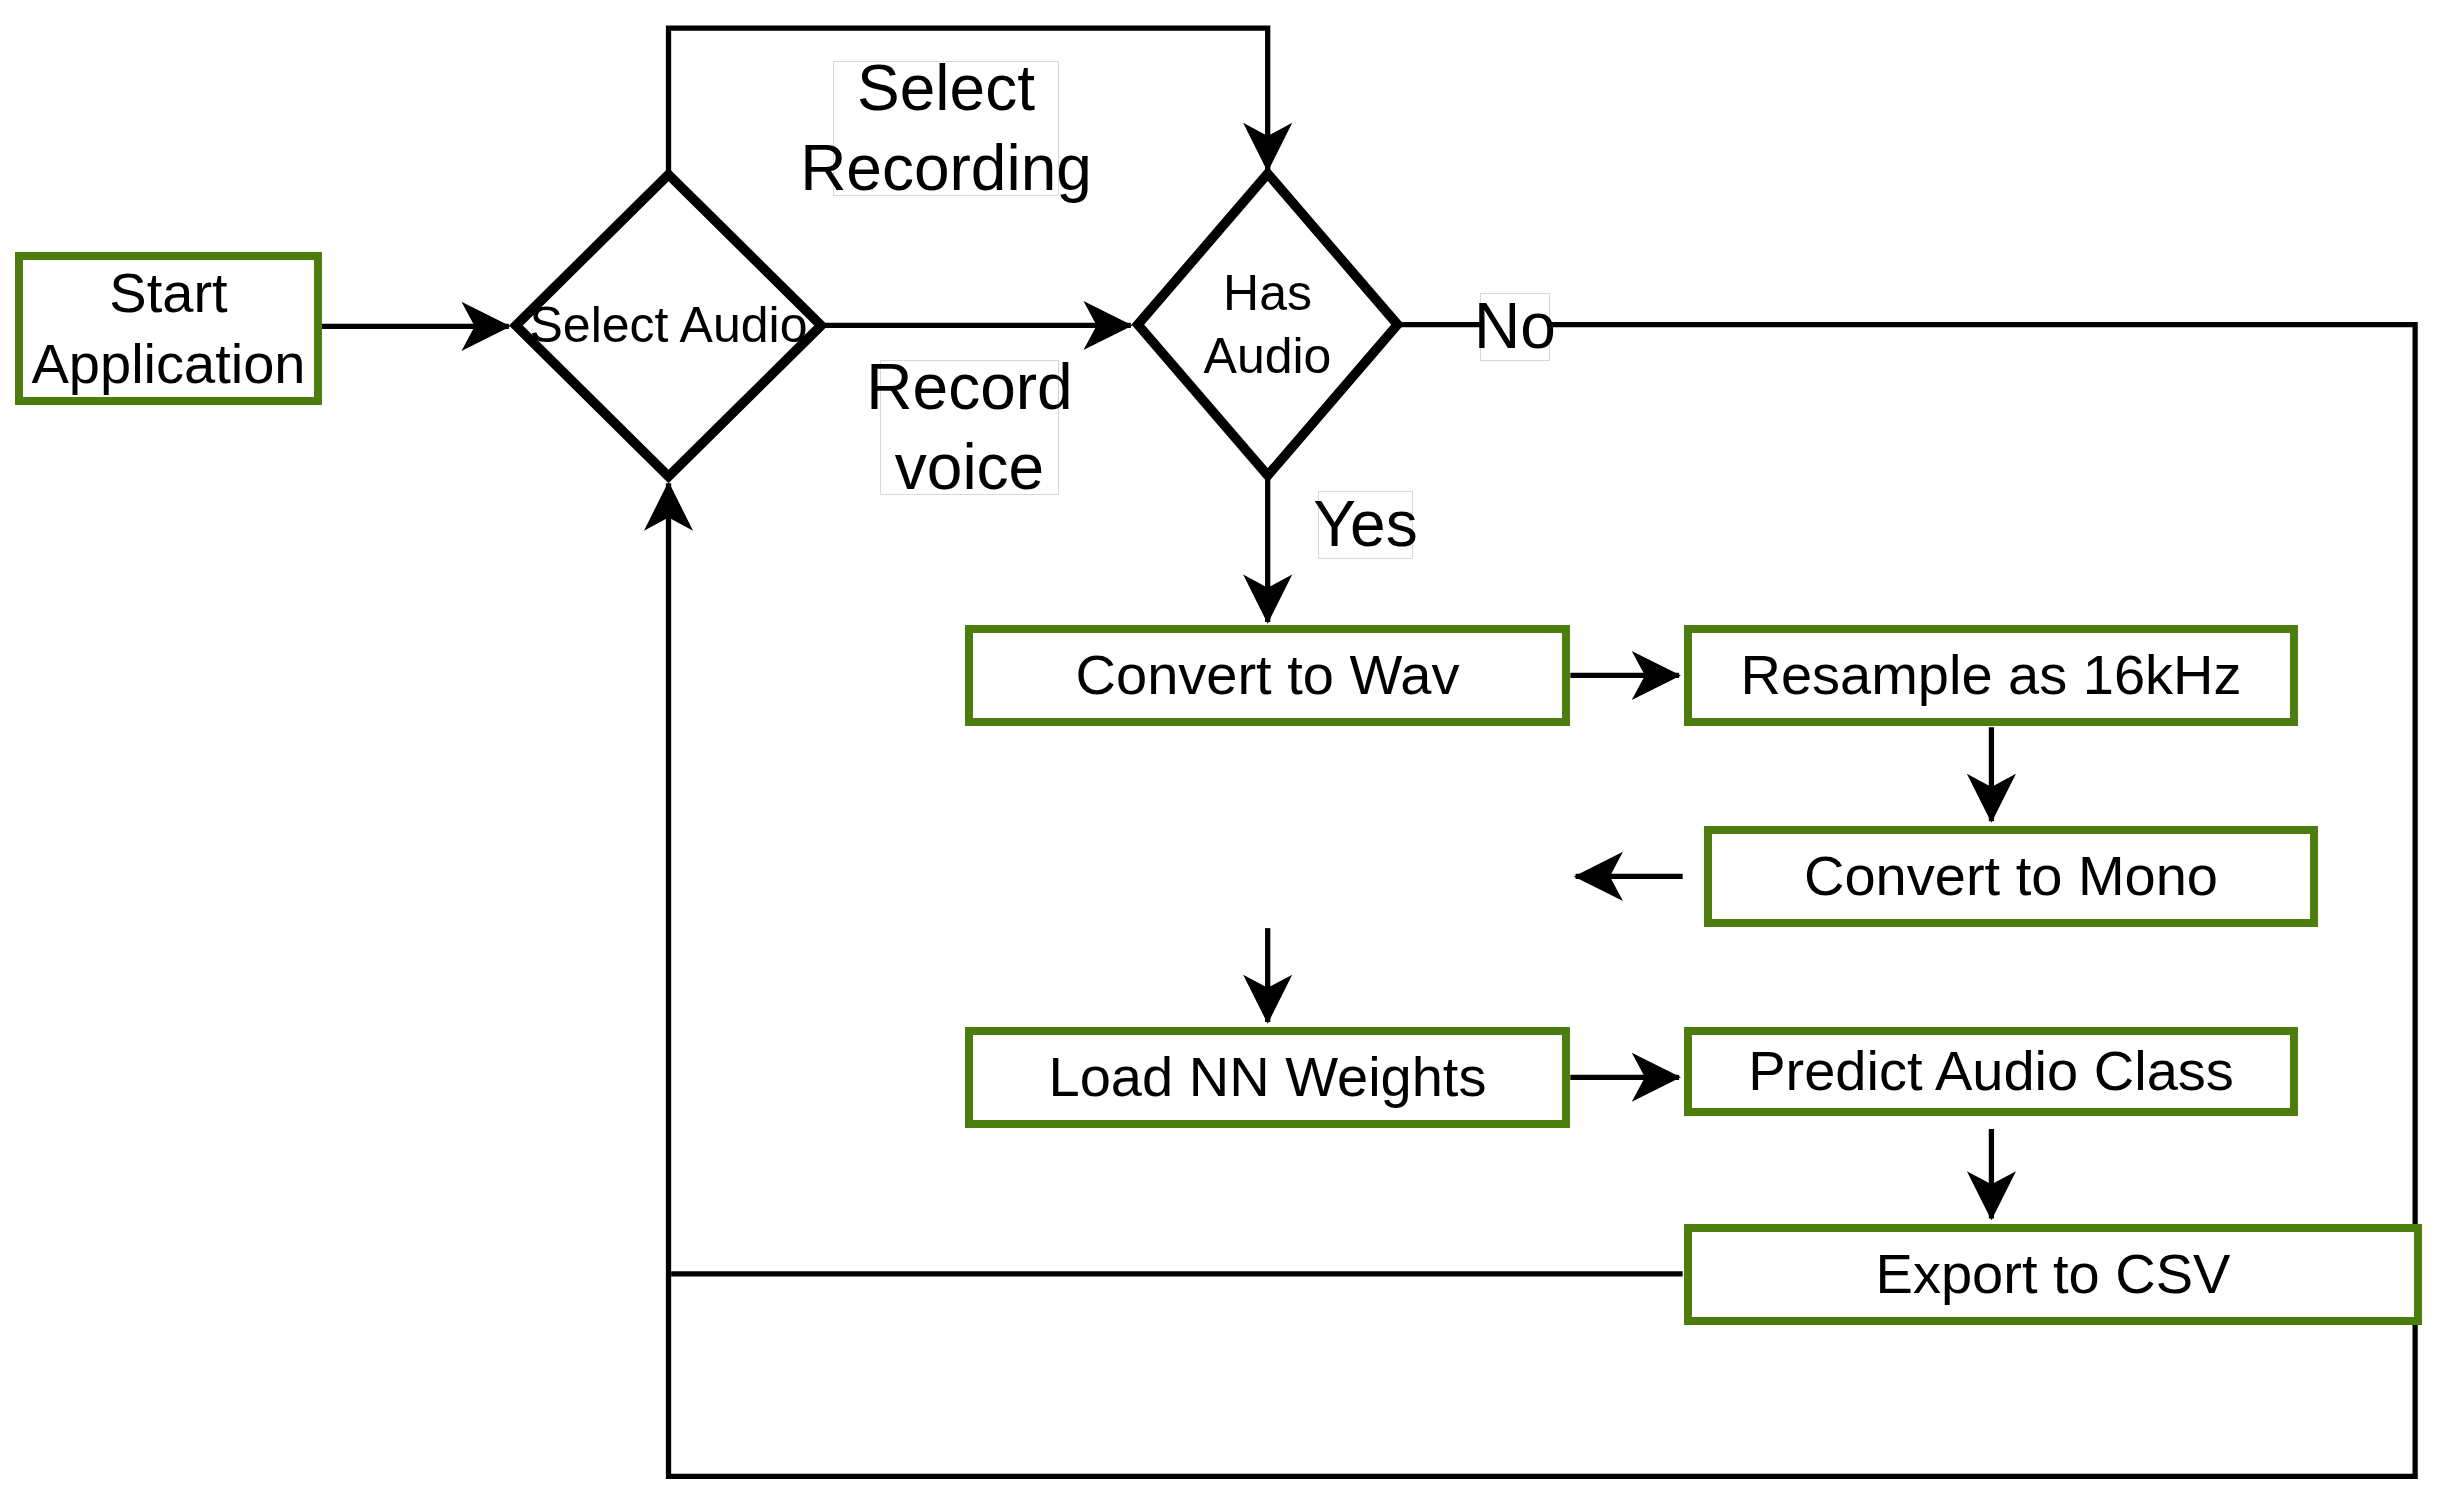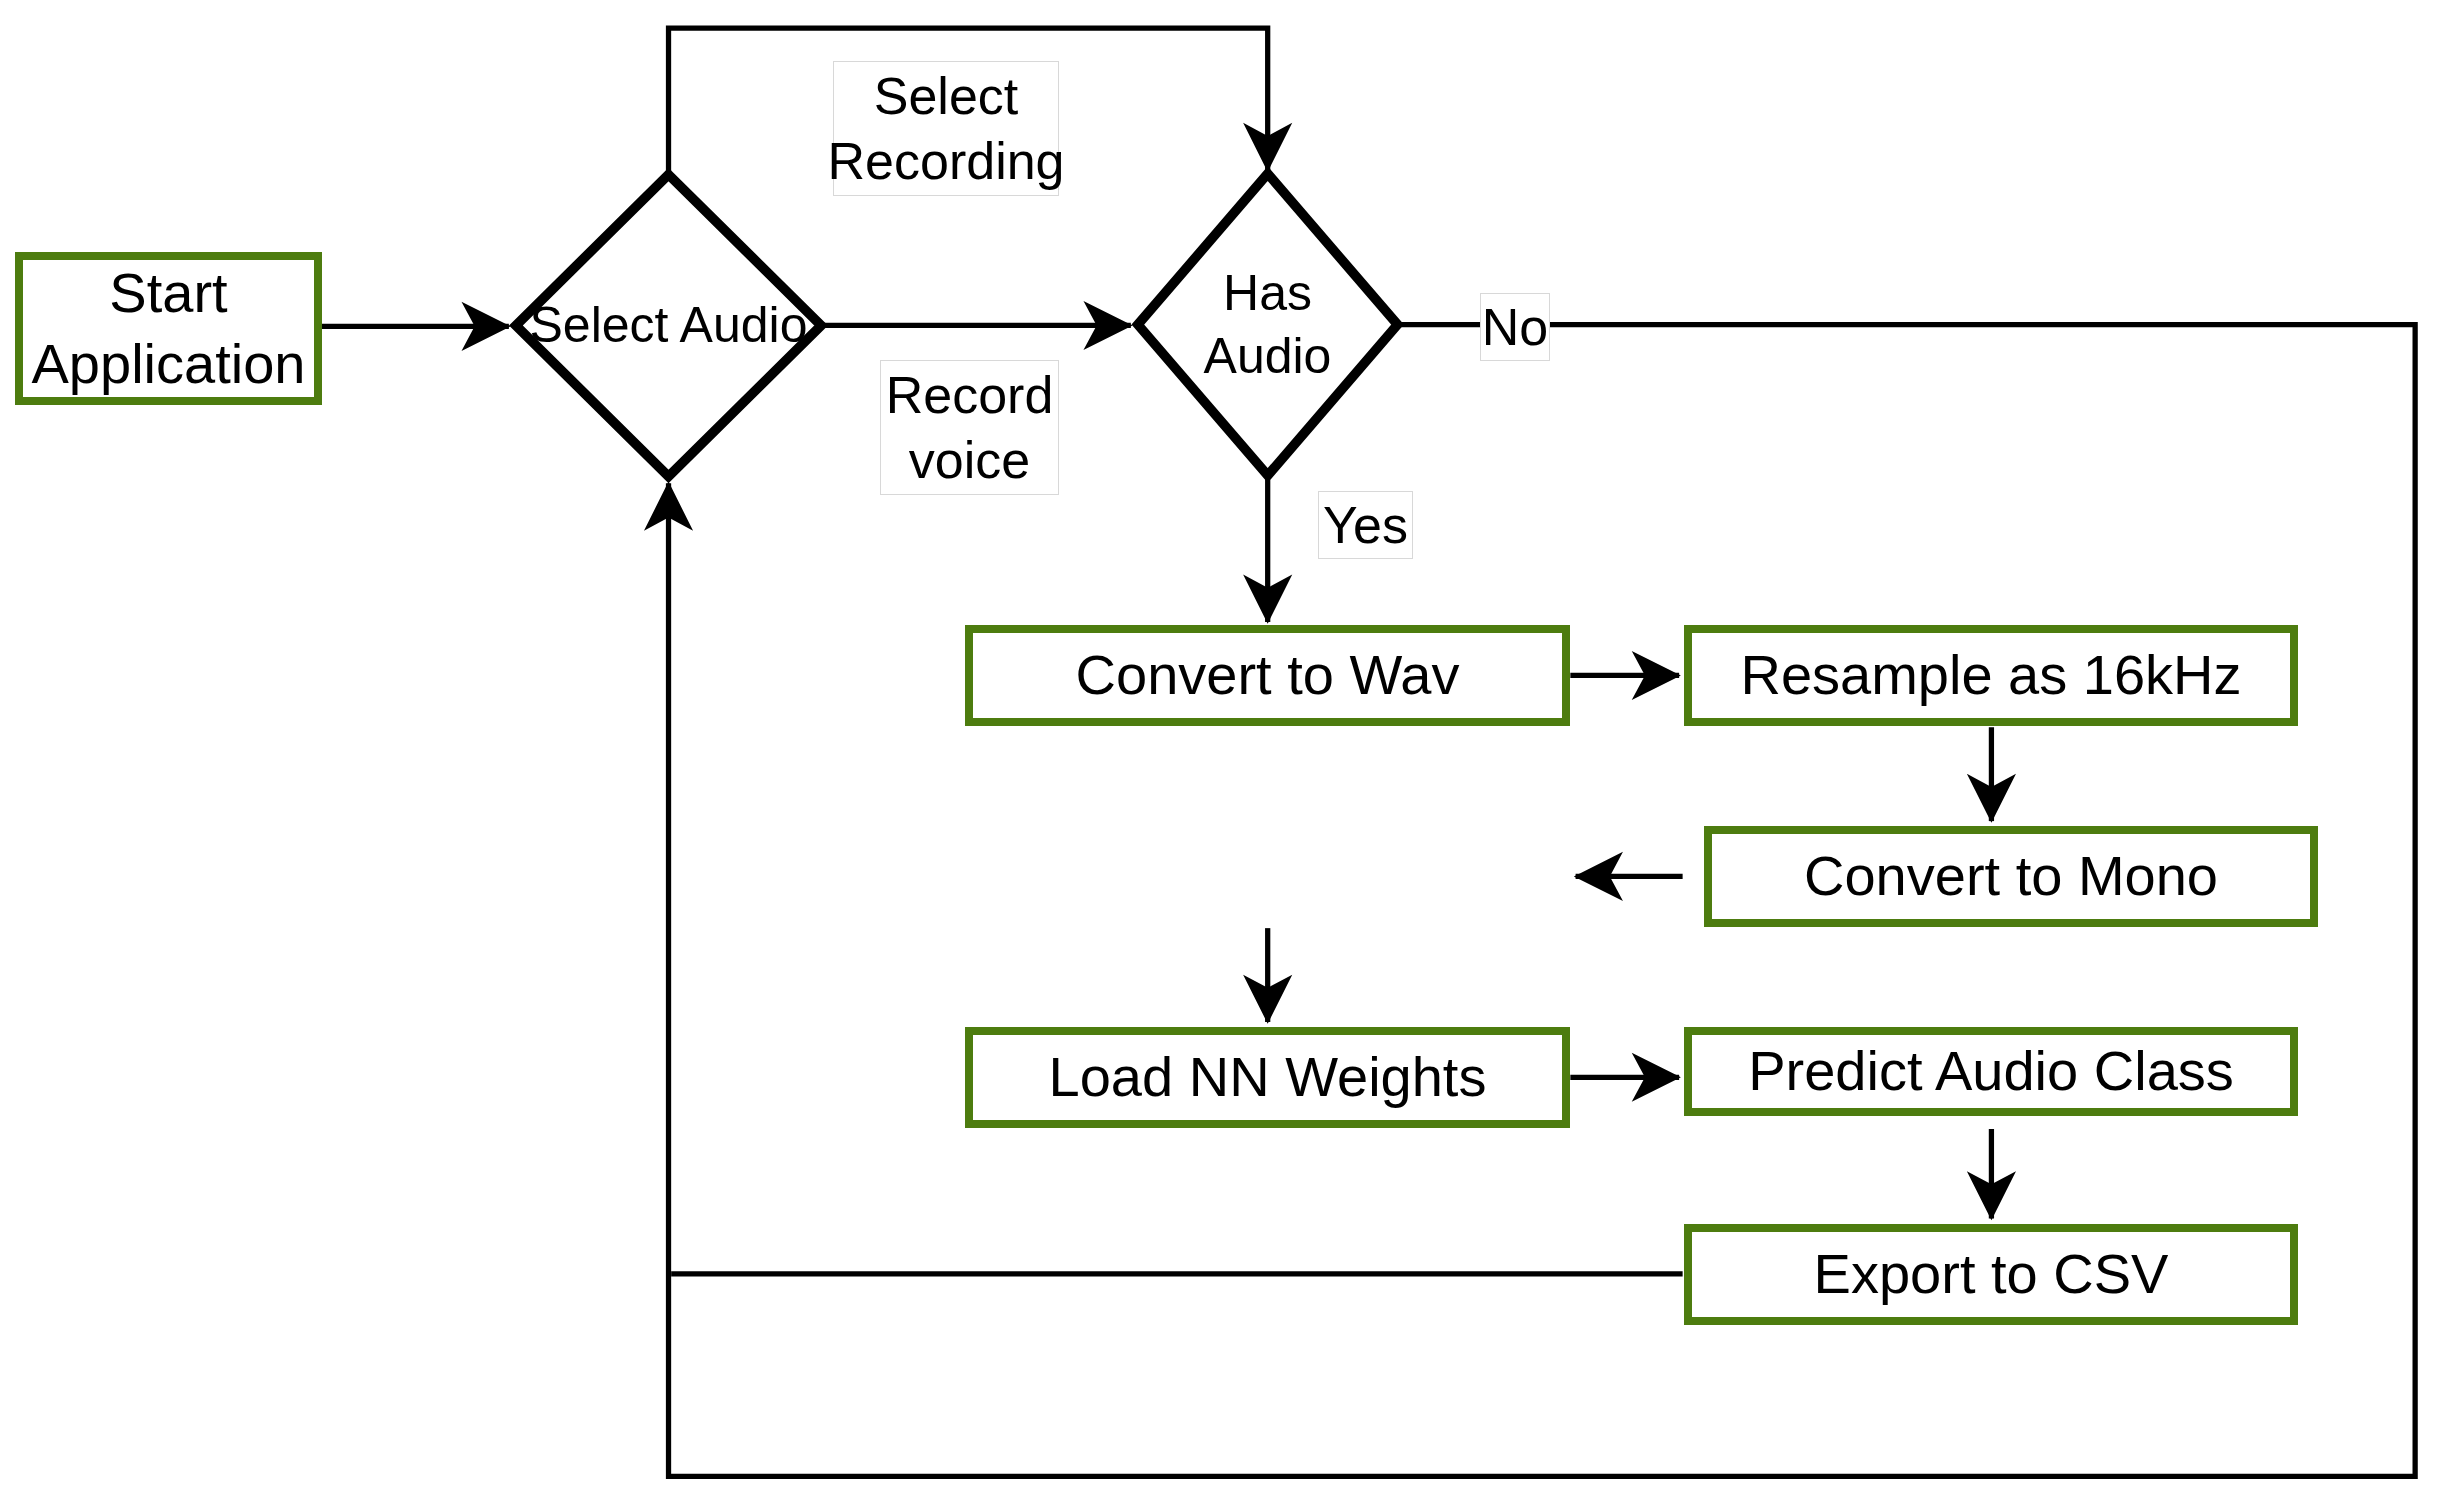--- a/index.html
+++ b/index.html
@@ -53,33 +53,33 @@
   }
   .edge-label {
     position: absolute;
     box-sizing: border-box;
     background: #ffffff;
     border: 1.8px solid #d8d8d8;
     display: flex;
     align-items: center;
     justify-content: center;
     text-align: center;
-    font-size: 52px;
+    font-size: 64px;
     line-height: 1.24;
     z-index: 3;
   }
   
   #node-start          { left: 15px;   top: 252px;  width: 307px; height: 153px; }
   #node-convert-wav    { left: 965px; top: 625px;  width: 605px; height: 101px; }
   #node-resample       { left: 1684px; top: 625px;  width: 614px; height: 101px; }
   #node-calculate-mfcc { left: 965px; top: 826px;  width: 605px; height: 101px; }
   #node-convert-mono   { left: 1684px; top: 826px;  width: 614px; height: 101px; margin-left: 20px; }
   #node-load-nn        { left: 965px; top: 1027px; width: 605px; height: 101px; }
   #node-predict        { left: 1684px; top: 1027px; width: 614px; height: 89px; }
-  #node-export-csv     { left: 1684px; top: 1224px; width: 614px; height: 101px; }
+  #node-export-csv     { left: 1684px; top: 1224px; width: 738px; height: 101px; }
   #text-select-audio   { left: 528px;  top: 252px;  width: 281px; height: 147px; }
   #text-has-audio      { left: 1162px; top: 251px;  width: 211px; height: 147px; }
   #label-select-recording { left: 833px;  top: 61px;  width: 226px; height: 135px; }
   #label-record-voice     { left: 880px; top: 360px; width: 179px; height: 135px; }
   #label-no               { left: 1480px; top: 293px; width: 70px;  height: 68px; }
   #label-yes              { left: 1318px; top: 491px; width: 95px; height: 68px; }
 </style>
 </head>
 <body>
 

